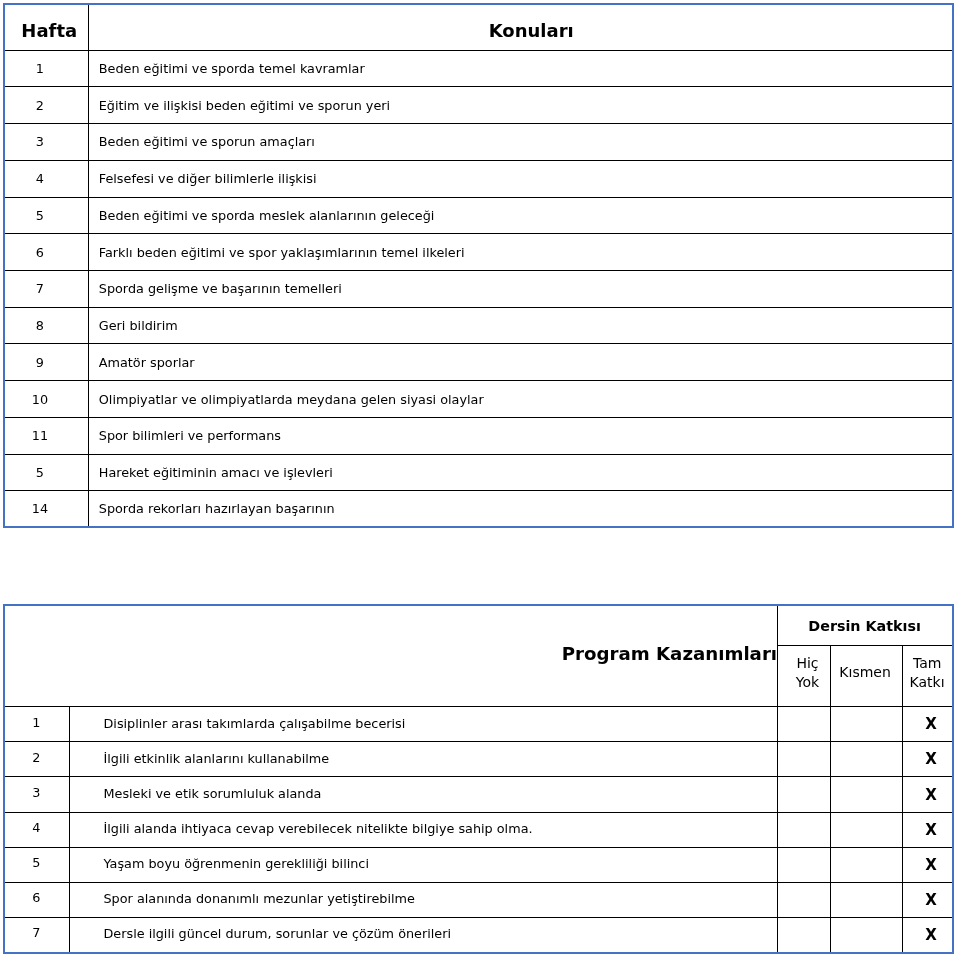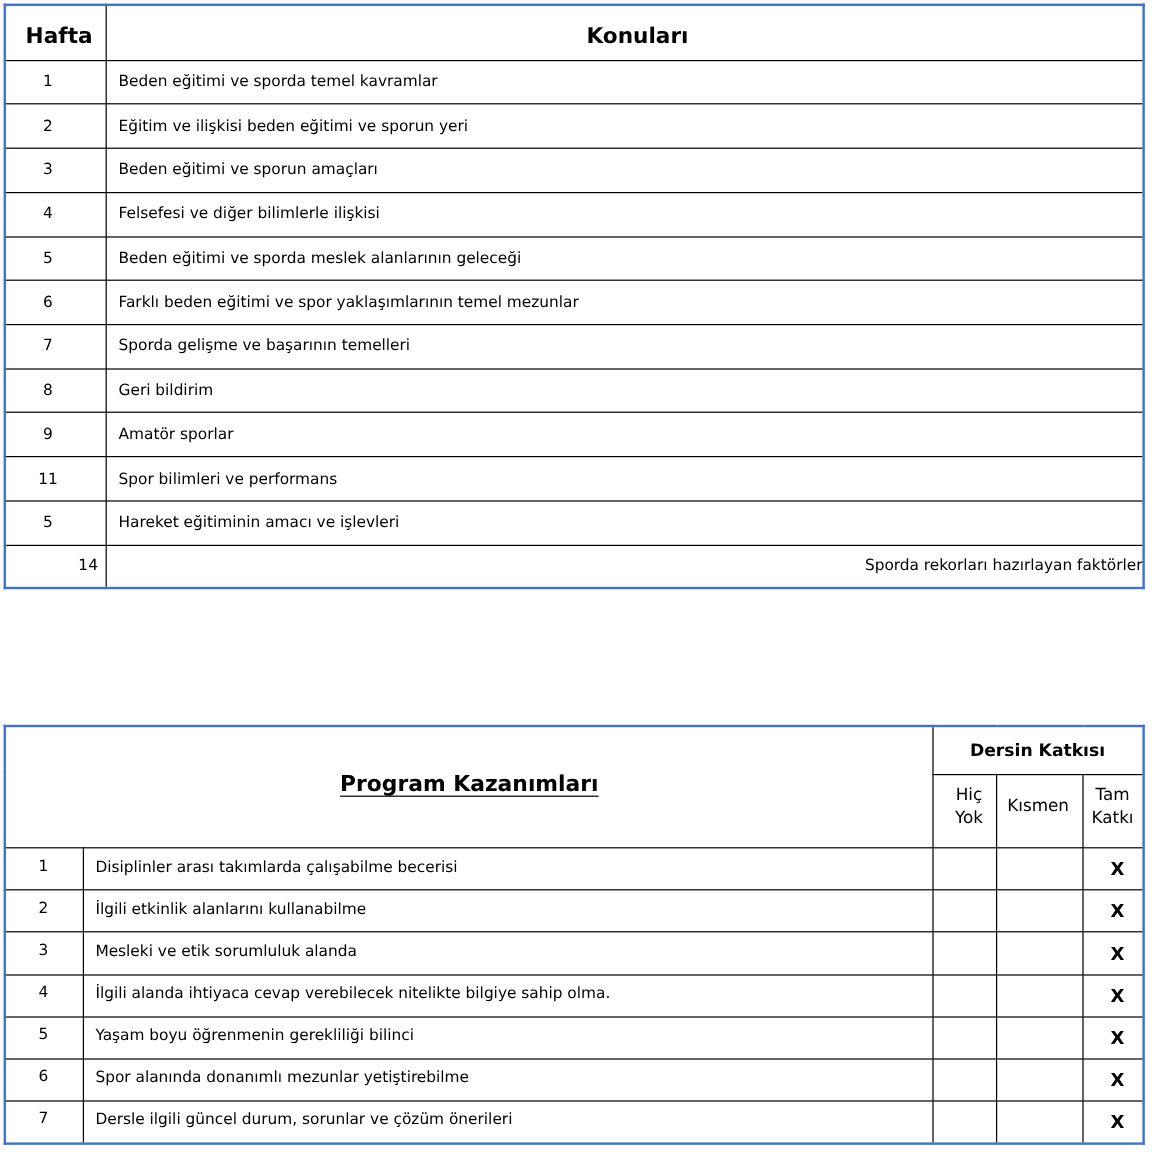--- a/index.html
+++ b/index.html
@@ -18,52 +18,52 @@
   .weeks tr.hrow td{height:44.6px;text-align:center;font-size:18px;font-weight:bold;border-top:0;}
   .weeks tr.hrow td span{position:relative;top:3.4px;}
   .weeks tr.hrow td.c1{border-left:0;}
   .weeks tr.hrow td.c1 span{left:2.5px;}
   .weeks tr.hrow td.c2{border-right:0;}
   .weeks tr.hrow td.c2 span{left:10.5px;}
   .weeks tr.drow td{height:35.73px;font-size:12.8px;}
   .weeks tr.drow td.n{text-align:center;border-left:0;}
   .weeks tr.drow td.n span{position:relative;left:-6.8px;}
   .weeks tr.drow td.t{padding-left:9.4px;border-right:0;}
-  .weeks tr.drow:last-child td{border-bottom:0;height:34.4px;text-align:right;}
+  .weeks tr.drow:last-child td{border-bottom:0;height:34.4px;}
 
   
   .outcomes{position:absolute;left:3.1px;top:604.1px;width:951px;
             border:2.25px solid #4472C4;}
   .outcomes td{border:1px solid #000;}
   .outcomes .oc-n{width:65.5px;}
   .outcomes .oc-t{width:708px;}
   .outcomes .oc-l{width:53px;}
   .outcomes .oc-m{width:72px;}
   .outcomes .oc-r{width:50.5px;}
   .outcomes td.noleft{border-left:0;}
   .outcomes td.noright{border-right:0;}
   .outcomes td.notop{border-top:0;}
   .outcomes tr.orow:last-child td{border-bottom:0;}
 
-  .ttl{font-size:18.2px;font-weight:bold;text-align:center;text-decoration:underline;}
+  .ttl{font-size:18.2px;font-weight:bold;text-align:right;}
   .ttl span{position:relative;top:-2.5px;}
   .katki{font-size:14.3px;font-weight:bold;text-align:center;}
   .katki span{position:relative;top:0.4px;left:-0.5px;}
   .lvl{font-size:14px;text-align:center;line-height:18.8px;}
   .lvl span{position:relative;top:-3.5px;}
   .lvl.lv0 span{left:3.4px;}
   .lvl.lv1 span{left:-1.5px;}
   .lvl.lv2 span{left:-0.5px;}
   .outcomes tr.hr1 td{height:39.3px;}
   .outcomes tr.hr2 td{height:60px;}
   .outcomes tr.orow td{height:34.05px;font-size:12.8px;}
   .outcomes tr.orow td.n{text-align:center;}
   .outcomes tr.orow td.n span{position:relative;left:-0.9px;top:-2.2px;}
   .outcomes tr.orow td.t{padding-left:9.4px;}
-  .outcomes tr.orow td.t span{position:relative;top:-1px;}
+  .outcomes tr.orow td.t span{position:relative;top:-1px;margin-left:24px;}
   .outcomes tr.orow td.mk{text-align:center;font-size:15px;font-weight:bold;}
   .outcomes tr.orow td.mk span{position:relative;left:3.5px;}
 </style>
 </head>
 <body>
 
 <div class="page">
 
   <table class="weeks">
     <colgroup>
@@ -90,45 +90,49 @@
         <tr class="drow">
           <td class="n"><span>4</span></td>
           <td class="t"><span>Felsefesi ve diğer bilimlerle ilişkisi</span></td>
         </tr>
         <tr class="drow">
           <td class="n"><span>5</span></td>
           <td class="t"><span>Beden eğitimi ve sporda meslek alanlarının geleceği</span></td>
         </tr>
         <tr class="drow">
           <td class="n"><span>6</span></td>
-          <td class="t"><span>Farklı beden eğitimi ve spor yaklaşımlarının temel mezunlar</span></td>
+          <td class="t"><span>Farklı beden eğitimi ve spor yaklaşımlarının temel ilkeleri</span></td>
         </tr>
         <tr class="drow">
           <td class="n"><span>7</span></td>
           <td class="t"><span>Sporda gelişme ve başarının temelleri</span></td>
         </tr>
         <tr class="drow">
           <td class="n"><span>8</span></td>
           <td class="t"><span>Geri bildirim</span></td>
         </tr>
         <tr class="drow">
           <td class="n"><span>9</span></td>
           <td class="t"><span>Amatör sporlar</span></td>
         </tr>
         <tr class="drow">
+          <td class="n"><span>10</span></td>
+          <td class="t"><span>Olimpiyatlar ve olimpiyatlarda meydana gelen siyasi olaylar</span></td>
+        </tr>
+        <tr class="drow">
           <td class="n"><span>11</span></td>
           <td class="t"><span>Spor bilimleri ve performans</span></td>
         </tr>
         <tr class="drow">
           <td class="n"><span>5</span></td>
           <td class="t"><span>Hareket eğitiminin amacı ve işlevleri</span></td>
         </tr>
         <tr class="drow">
           <td class="n"><span>14</span></td>
-          <td class="t"><span>Sporda rekorları hazırlayan faktörler</span></td>
+          <td class="t"><span>Sporda rekorları hazırlayan başarının</span></td>
         </tr>
       </tbody>
   </table>
 
   <table class="outcomes">
     <colgroup>
         <col class="oc-n">
         <col class="oc-t">
         <col class="oc-l">
         <col class="oc-m">

